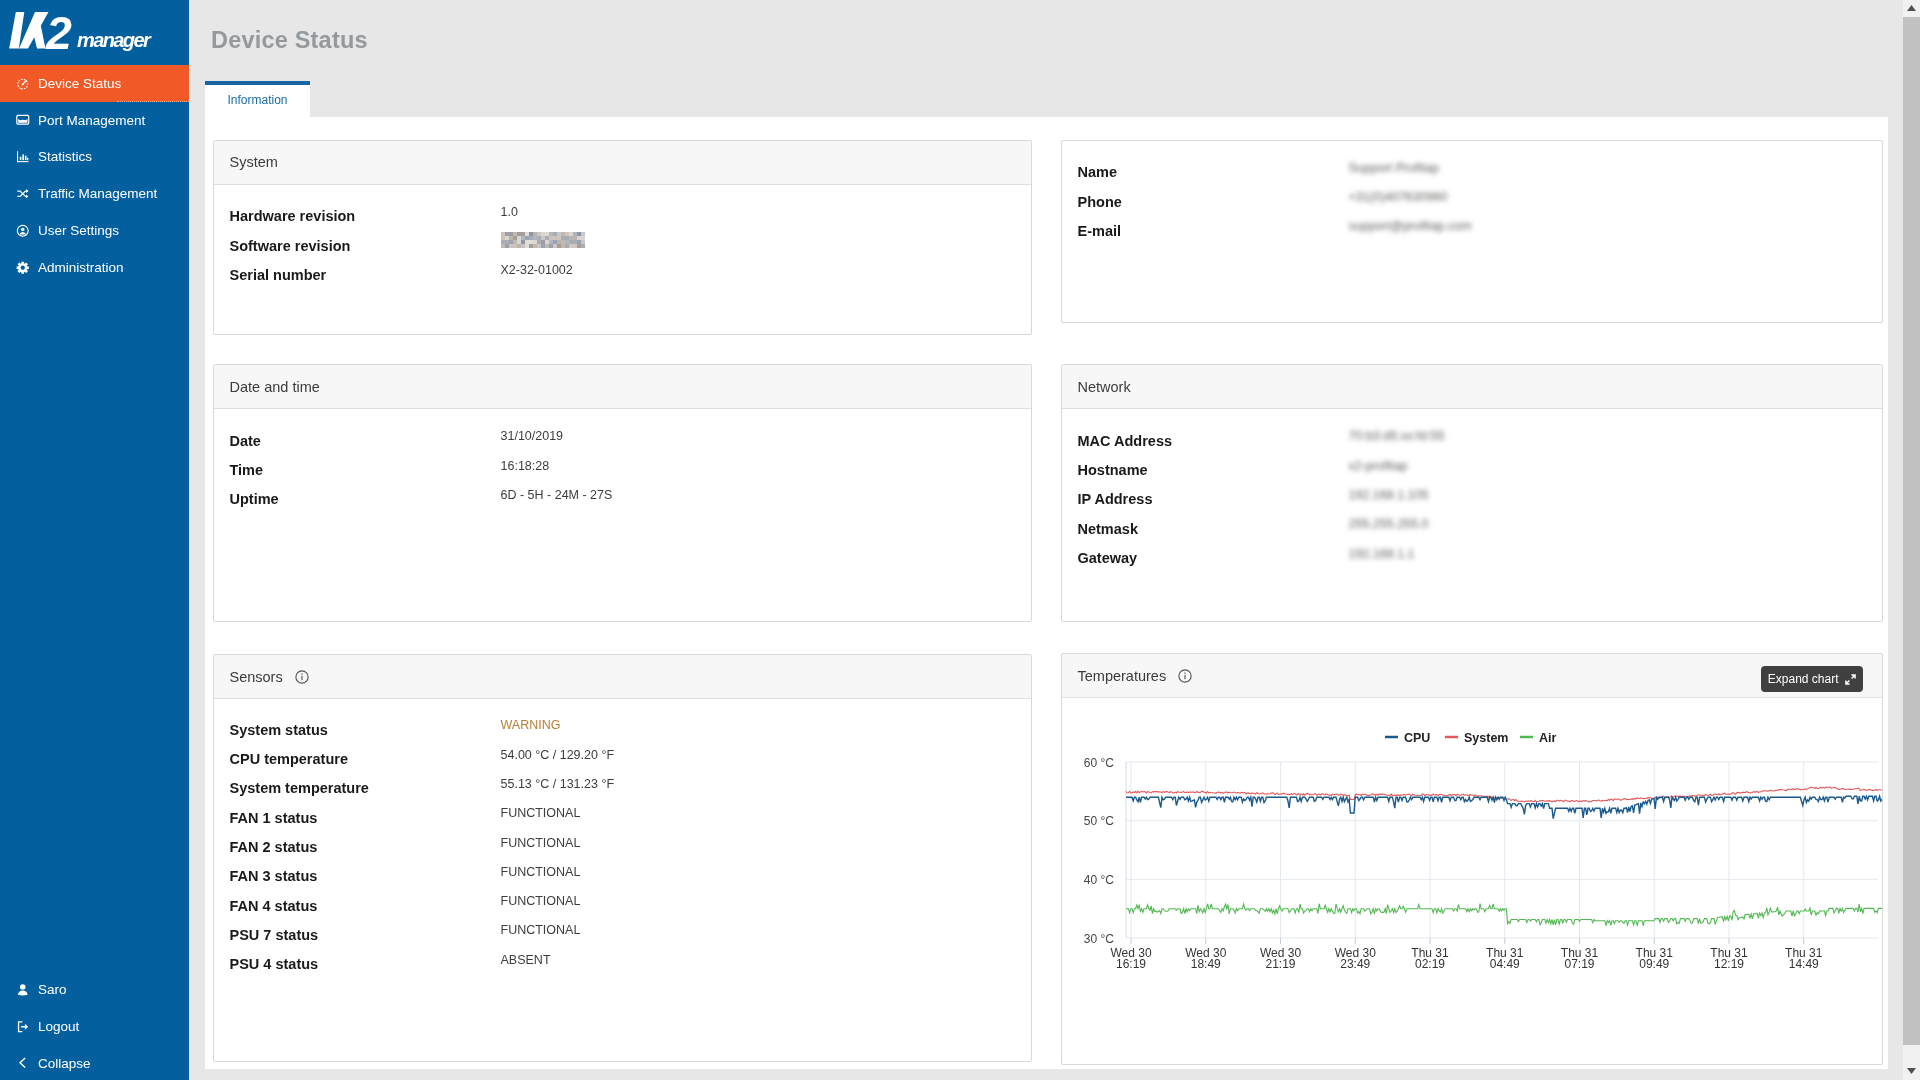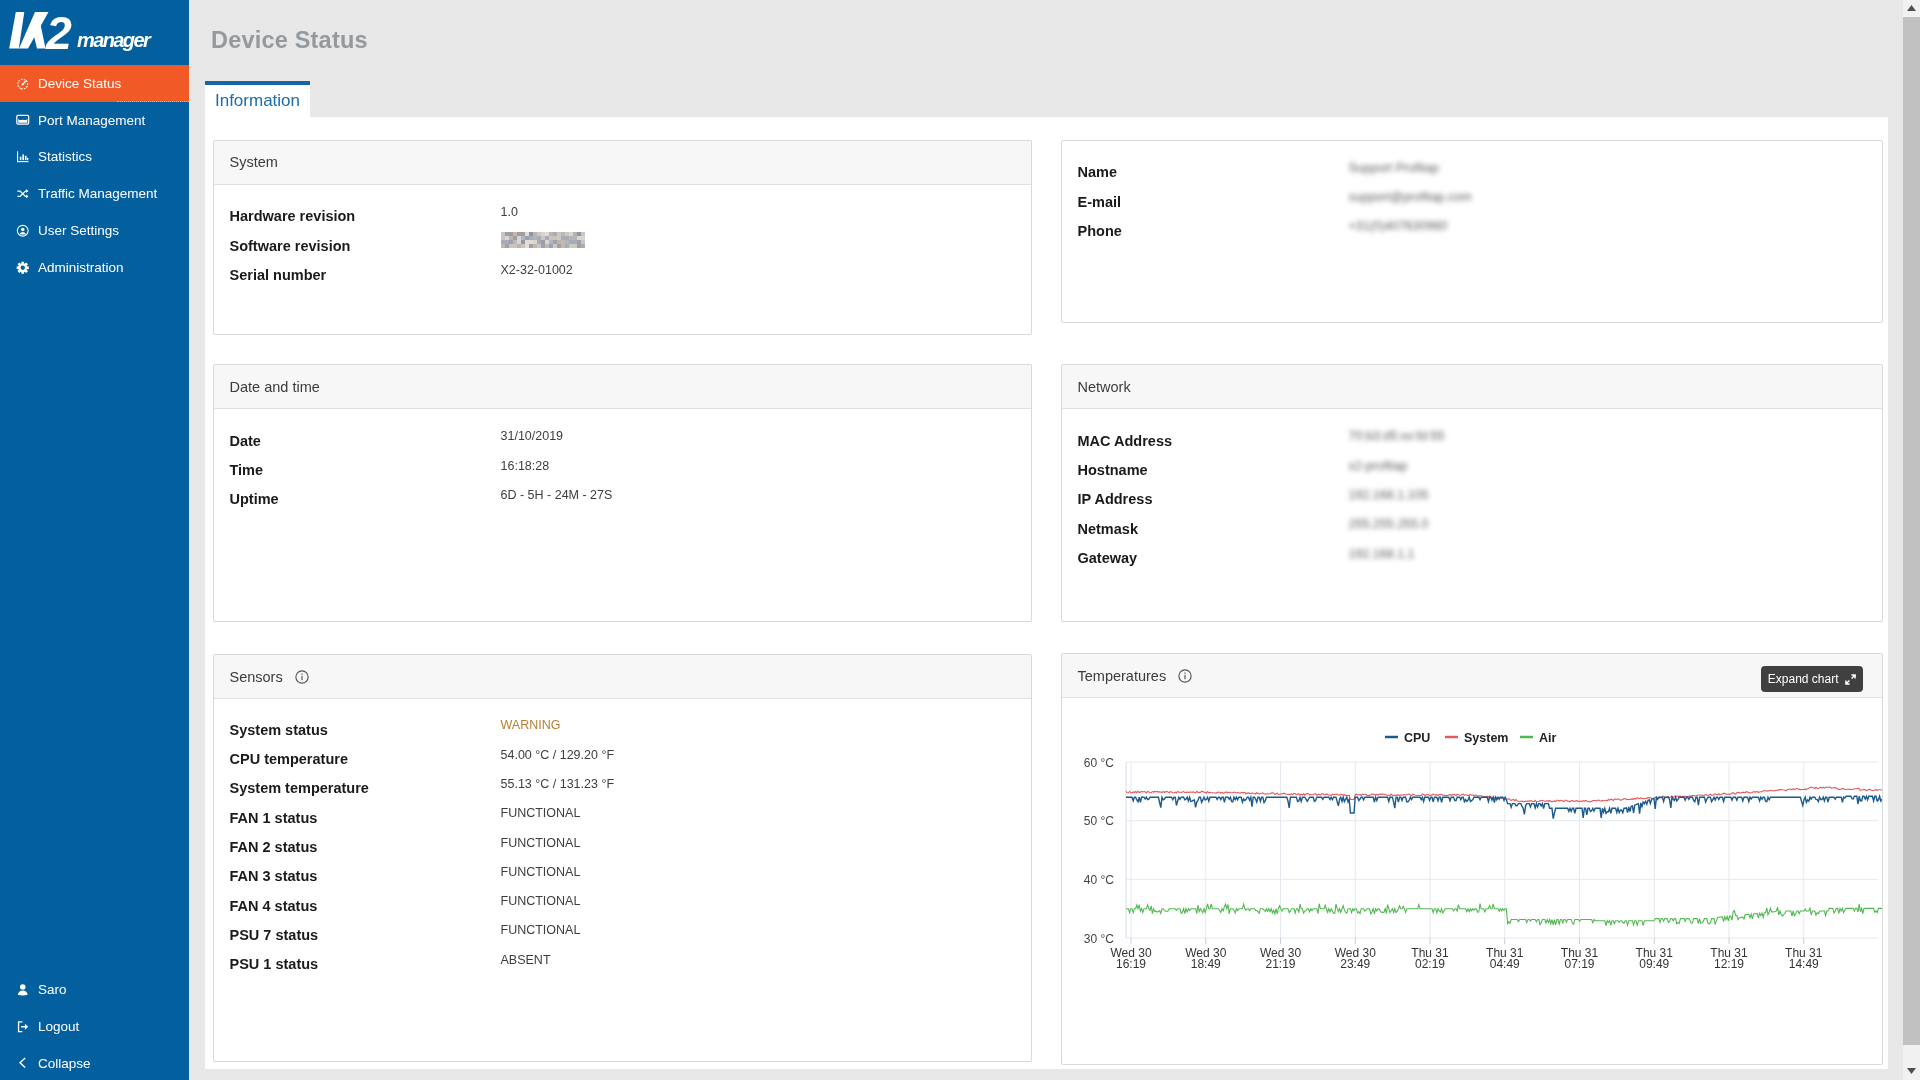--- a/index.html
+++ b/index.html
@@ -9,21 +9,21 @@
 .logo { position:absolute; left:0; top:0; width:189px; height:67px; }
 .menu { position:absolute; left:0; top:65px; width:189px; }
 .mi { position:relative; height:36.8px; display:flex; align-items:center; color:#fff; font-size:13.5px; }
 .mi svg { position:absolute; left:16px; width:13.5px; height:13.5px; }
 .mi span { position:absolute; left:38px; }
 .mi.active { background:#f15a27; }
 .sbottom { position:absolute; left:0; bottom:-1.5px; width:189px; }
 .main { position:absolute; left:189px; top:0; width:1714px; height:1080px; background:#e7e7e7; }
 h1 { position:absolute; left:22px; top:27px; font-size:23.5px; font-weight:700; color:#94999d; letter-spacing:0.2px; }
 .tab { position:absolute; left:16px; top:81px; width:105px; height:36px; background:#fff;
-  border-top:4px solid #1566a2; color:#1b6ca8; font-size:17px; text-align:center; line-height:31px; }
+  border-top:4px solid #1566a2; color:#1b6ca8; font-size:12px; text-align:center; line-height:31px; }
 .content { position:absolute; left:16px; top:117px; width:1683px; height:952px; background:#fff; }
 .panel { position:absolute; background:#fff; border:1px solid #d8d8d8; border-radius:2px; }
 .phead { position:relative; height:44px; background:#f7f7f7; border-bottom:1px solid #e0e0e0;
   font-size:14.5px; color:#3b3b3b; display:flex; align-items:center; padding-left:16px; border-radius:2px 2px 0 0;}
 .pbody { position:relative; padding:23.8px 0 0 16px; }
 .row { height:29.33px; display:flex; font-size:14.5px; }
 .lbl { width:271px; font-weight:700; color:#1a1a1a; }
 .val { position:relative; top:-3.5px; color:#3d3d3d; font-size:12.5px; }
 .blur { filter:blur(2.5px); color:#60605e; }
 .warn { color:#b57f35; }
@@ -151,26 +151,26 @@
           </div>
       </div>
     </div>
     <div class="panel" id="p-admin">
       <div class="pbody">
         <div class="row">
             <div class="lbl">Name</div>
             <div class="val blur">Support Profitap</div>
           </div>
         <div class="row">
+            <div class="lbl">Phone</div>
+            <div class="val blur">+31(0)407630960</div>
+          </div>
+        <div class="row">
             <div class="lbl">E-mail</div>
             <div class="val blur">support@profitap.com</div>
-          </div>
-        <div class="row">
-            <div class="lbl">Phone</div>
-            <div class="val blur">+31(0)407630960</div>
           </div>
       </div>
     </div>
     <div class="panel" id="p-date">
       <div class="phead">Date and time</div>
       <div class="pbody">
         <div class="row">
             <div class="lbl">Date</div>
             <div class="val">31/10/2019</div>
           </div>
@@ -242,21 +242,21 @@
           </div>
         <div class="row">
             <div class="lbl">FAN 4 status</div>
             <div class="val">FUNCTIONAL</div>
           </div>
         <div class="row">
             <div class="lbl">PSU 7 status</div>
             <div class="val">FUNCTIONAL</div>
           </div>
         <div class="row">
-            <div class="lbl">PSU 1 status</div>
+            <div class="lbl">PSU 4 status</div>
             <div class="val">ABSENT</div>
           </div>
       </div>
     </div>
     <div class="panel" id="p-temps">
       <div class="phead">Temperatures <svg class="info" viewBox="0 0 16 16">
             <circle cx="8" cy="8" r="7" fill="none" stroke="#555" stroke-width="1.3"></circle>
             <rect x="7.35" y="6.7" width="1.3" height="5" fill="#555"></rect>
             <rect x="7.35" y="4" width="1.3" height="1.5" fill="#555"></rect>
           </svg>

